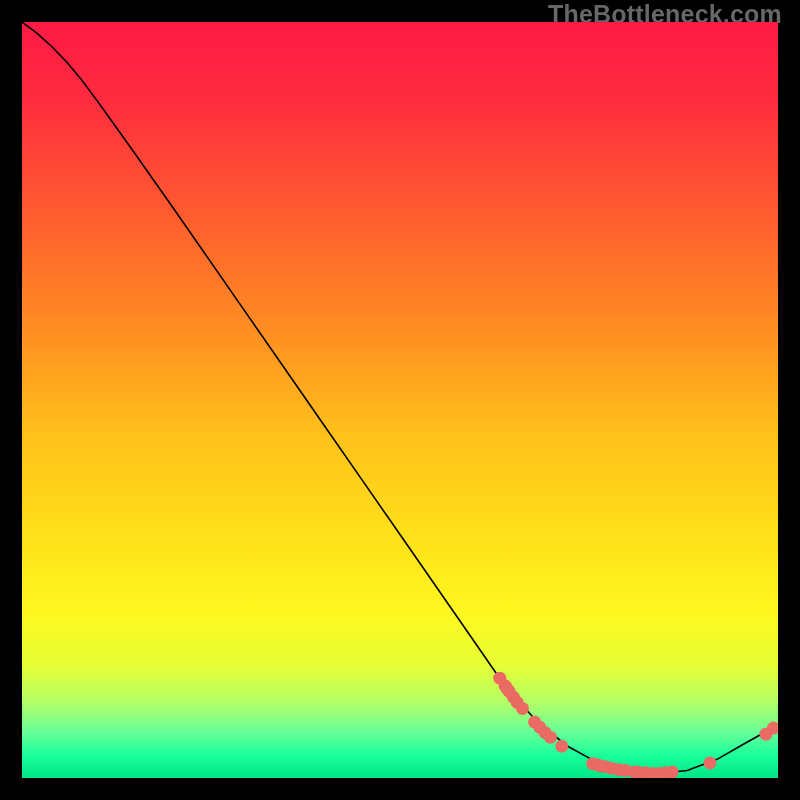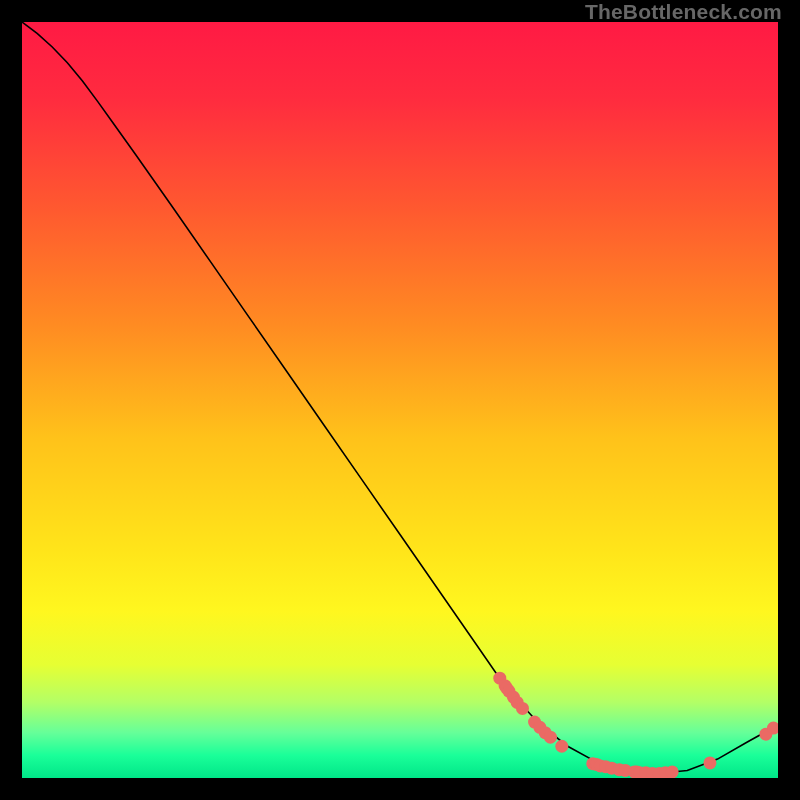--- a/index.html
+++ b/index.html
@@ -15,21 +15,21 @@
     left: 22px;
     top: 22px;
     width: 756px;
     height: 756px;
   }
   .watermark {
     position: absolute;
     top: 0px;
     right: 18px;
     font-family: Arial, Helvetica, sans-serif;
-    font-size: 21px;
+    font-size: 25px;
     font-weight: bold;
     color: #676767;
     letter-spacing: 0.2px;
   }
 </style>
 </head>
 <body>
 
 <div class="frame">
   <div class="watermark">TheBottleneck.com</div>

